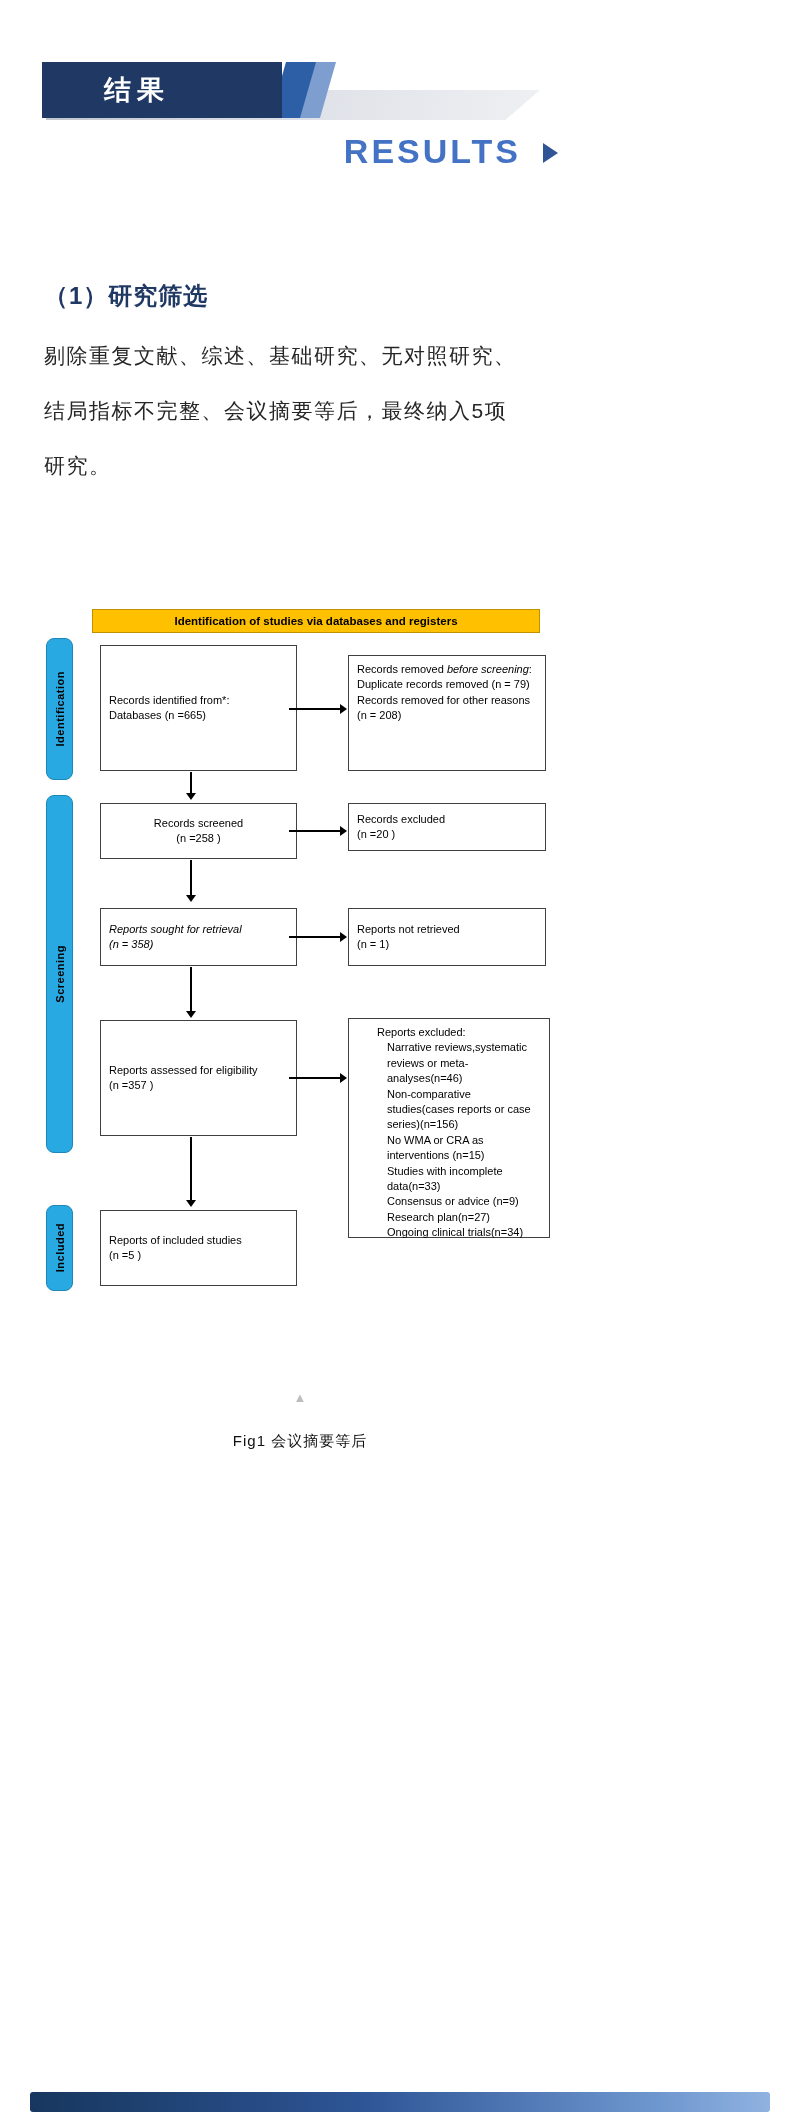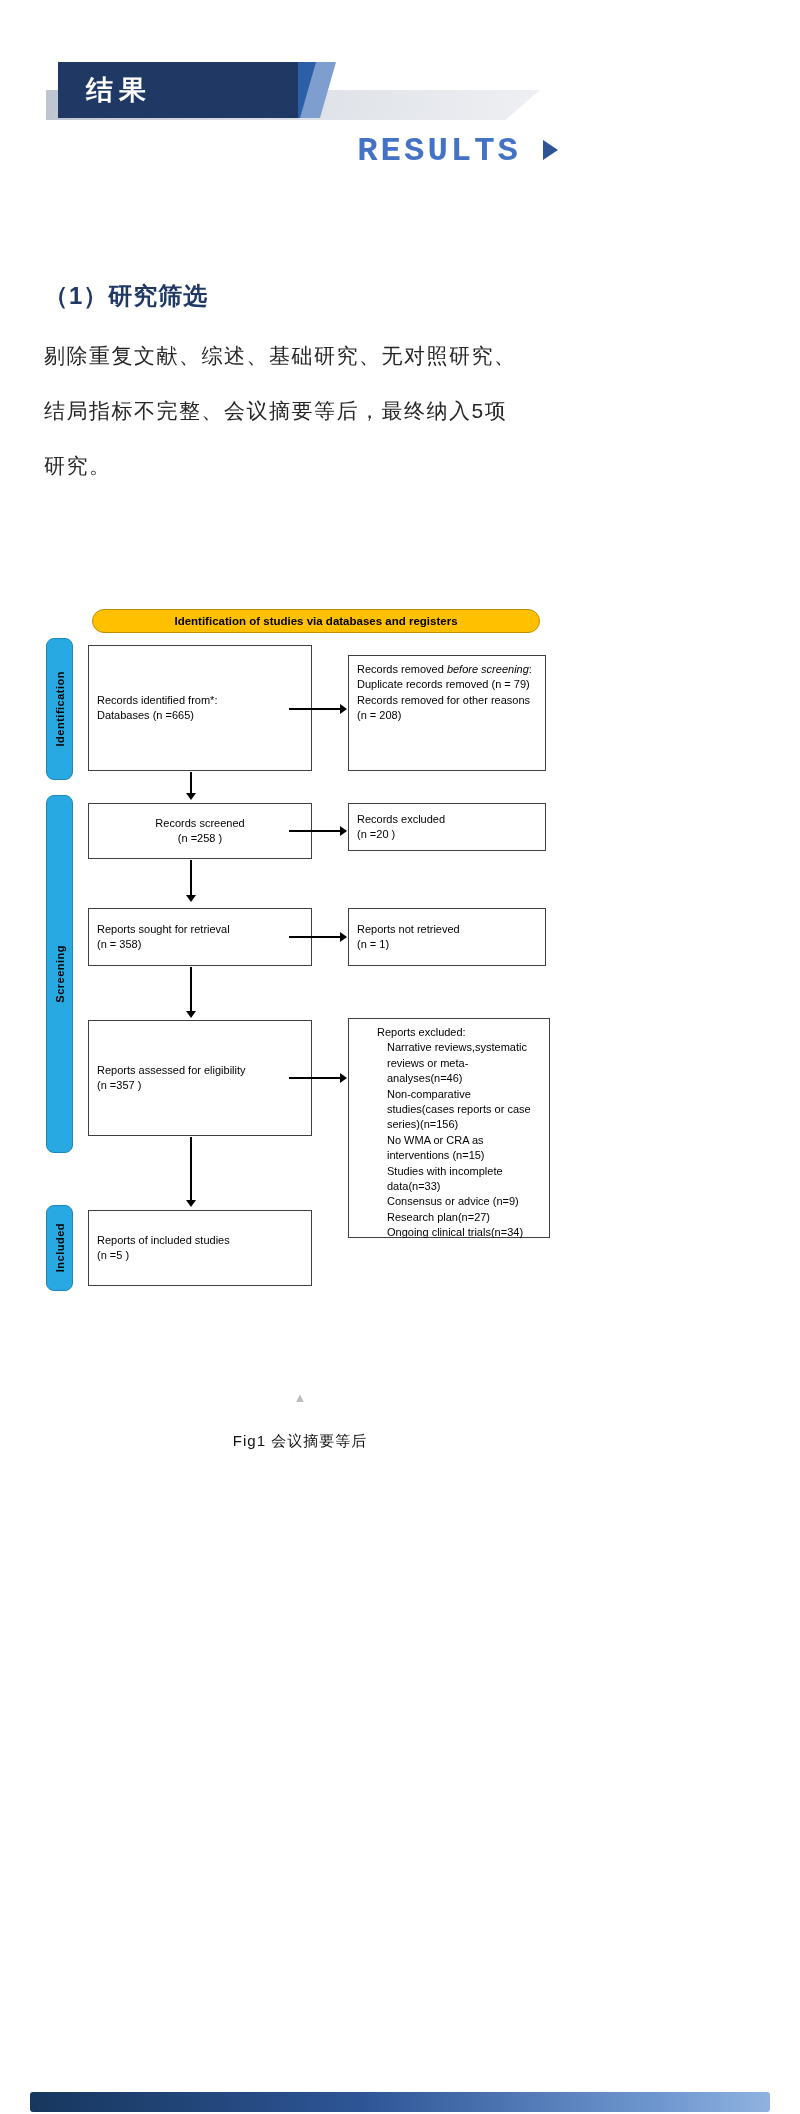--- a/index.html
+++ b/index.html
@@ -7,56 +7,56 @@
   body { font-family:"Liberation Sans", sans-serif; }
   .page { position:relative; width:800px; height:2114px; margin:0 auto; background:#ffffff; overflow:hidden; }
 
   
   .banner-wrap { position:absolute; left:42px; top:62px; width:500px; height:60px; }
   .banner-shadow { position:absolute; left:4px; top:28px; width:494px; height:30px;
       background:linear-gradient(100deg,#bfc5cf 0%,#dfe2e8 55%,#eef0f3 100%);
       clip-path:polygon(0 0,100% 0,93% 100%,0 100%); }
   .banner-accent1 { position:absolute; left:236px; top:0; width:32px; height:56px; background:#2d5fa6; transform:skewX(-16deg); }
   .banner-accent2 { position:absolute; left:266px; top:0; width:20px; height:56px; background:#7d9ecf; transform:skewX(-16deg); }
-  .banner-main { position:absolute; left:16px; top:0; width:240px; height:56px; background:#1f3864;
-      display:flex; align-items:center; padding-left:28px; }
+  .banner-main { position:absolute; left:0; top:0; width:240px; height:56px; background:#1f3864;
+      display:flex; align-items:center; padding-left:62px; }
   .banner-title { color:#ffffff; font-size:27px; font-weight:bold; letter-spacing:6px; }
 
   
   .results-row { position:absolute; left:0; top:132px; width:558px; text-align:right; white-space:nowrap; }
-  .results-label { font-family:Liberation Mono, monospace; font-size:34px; font-weight:bold; color:#4472c4; letter-spacing:3px; }
+  .results-label { font-family:Liberation Sans, sans-serif; font-size:34px; font-weight:bold; color:#4472c4; letter-spacing:3px; }
   .results-arrow-icon { display:inline-block; width:0; height:0; border-left:15px solid #2f5597;
       border-top:10px solid transparent; border-bottom:10px solid transparent; margin-left:22px; }
 
   
   .section-heading { position:absolute; left:44px; top:280px; font-size:24px; font-weight:bold; color:#1f3864; letter-spacing:1px; }
   .section-body { position:absolute; left:44px; top:328px; width:580px; font-size:21px; color:#262626; letter-spacing:1.5px; }
   .section-body .bline { line-height:55px; white-space:nowrap; }
 
   
   .flow { position:absolute; left:40px; top:605px; width:520px; height:700px; font-size:11px; color:#000; }
   .flow-header { position:absolute; left:52px; top:4px; width:448px; height:24px;
-      background:#ffc000; border:1px solid #bf9000; border-radius:12px;
+      background:#ffc000; border:1px solid #bf9000; border-radius:0;
       display:flex; align-items:center; justify-content:center; font-weight:bold; font-size:11.5px; }
   .stage { position:absolute; left:6px; width:27px; background:#29a9e1; border:1px solid #1c87b8; border-radius:8px;
       display:flex; align-items:center; justify-content:center; }
   .stage-text { writing-mode:vertical-rl; transform:rotate(180deg); font-weight:bold; font-size:11px; letter-spacing:0.5px; }
   .stage-identification { top:33px; height:142px; }
   .stage-screening { top:190px; height:358px; }
   .stage-included { top:600px; height:86px; }
 
   .fbox { position:absolute; background:#ffffff; border:1px solid #404040; padding:6px 8px; line-height:1.4; }
   .fbox.center-v { display:flex; flex-direction:column; justify-content:center; }
-  .col1 { left:48px; width:224px; }
+  .col1 { left:60px; width:197px; }
   .col2 { left:308px; width:198px; }
   .b1 { top:40px;  height:126px; }
   .b2 { top:50px;  height:116px; }
   .b3 { top:198px; height:56px;align-items:center; }
   .b4 { top:198px; height:48px; }
-  .b5 { top:303px; height:58px; }
+  .b5 { top:303px; height:58px;font-style:italic; }
   .b6 { top:303px; height:58px; }
   .b7 { top:415px; height:116px; }
   .b8 { top:413px; height:220px; width:202px;padding-left:28px; }
   .b9 { top:605px; height:76px; }
   .excl-item { padding-left:10px; }
 
   .arrow-v { position:absolute; left:150px; width:2px; background:#000; }
   .arrow-v::after { content:""; position:absolute; bottom:-6px; left:-4px;
       border-left:5px solid transparent; border-right:5px solid transparent; border-top:7px solid #000; }
   .av1 { top:167px; height:22px; }

